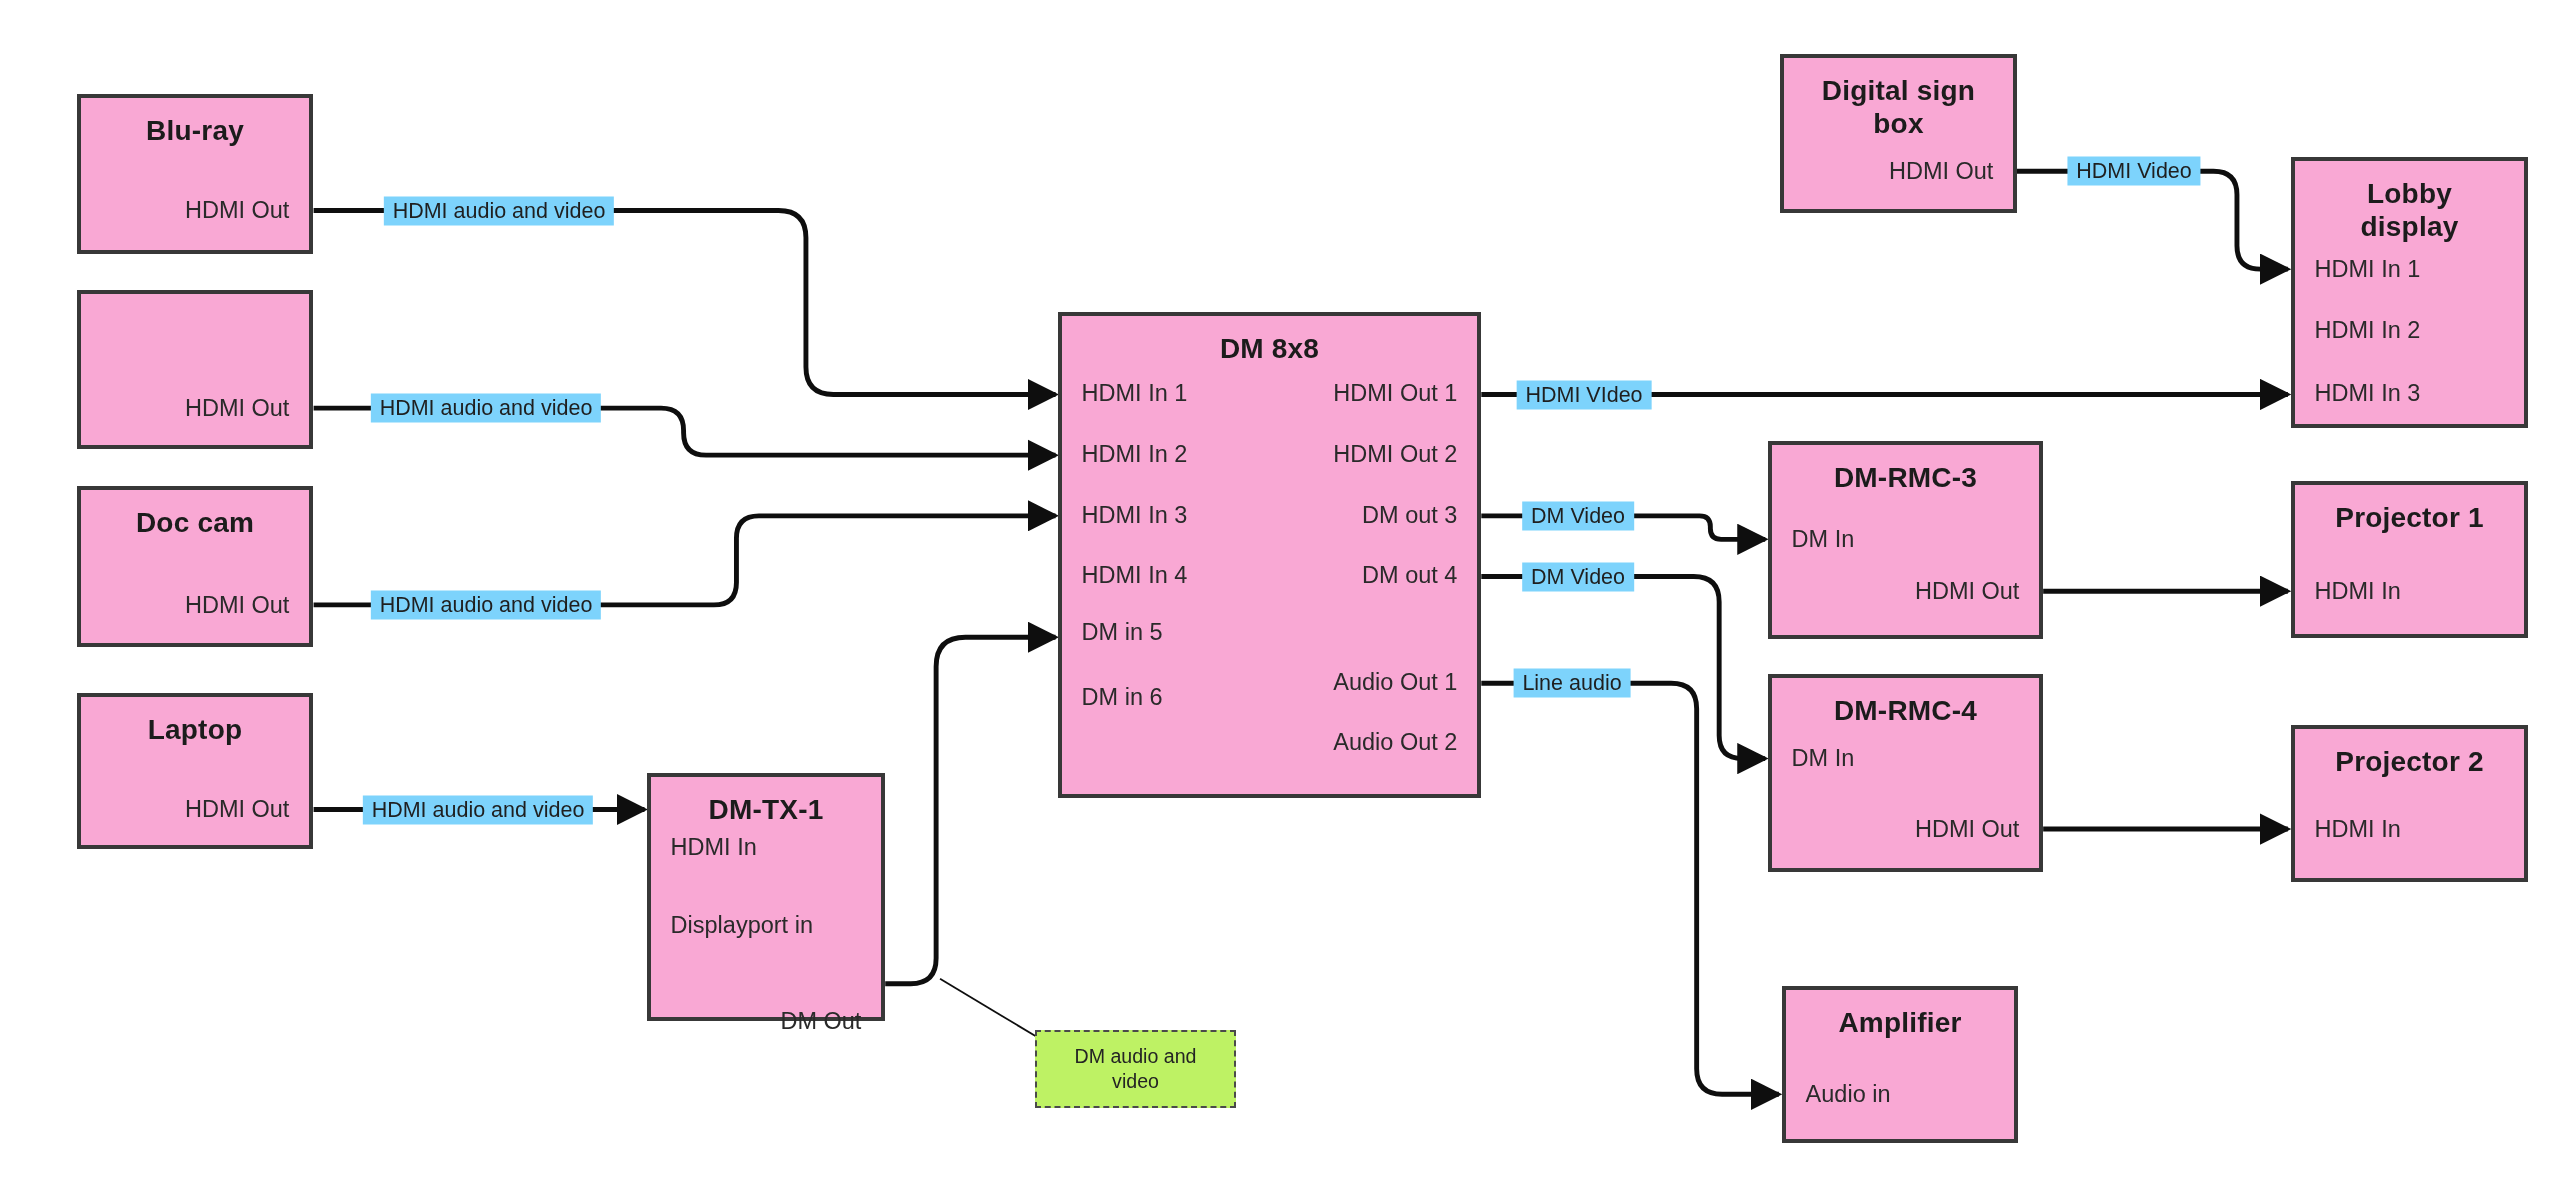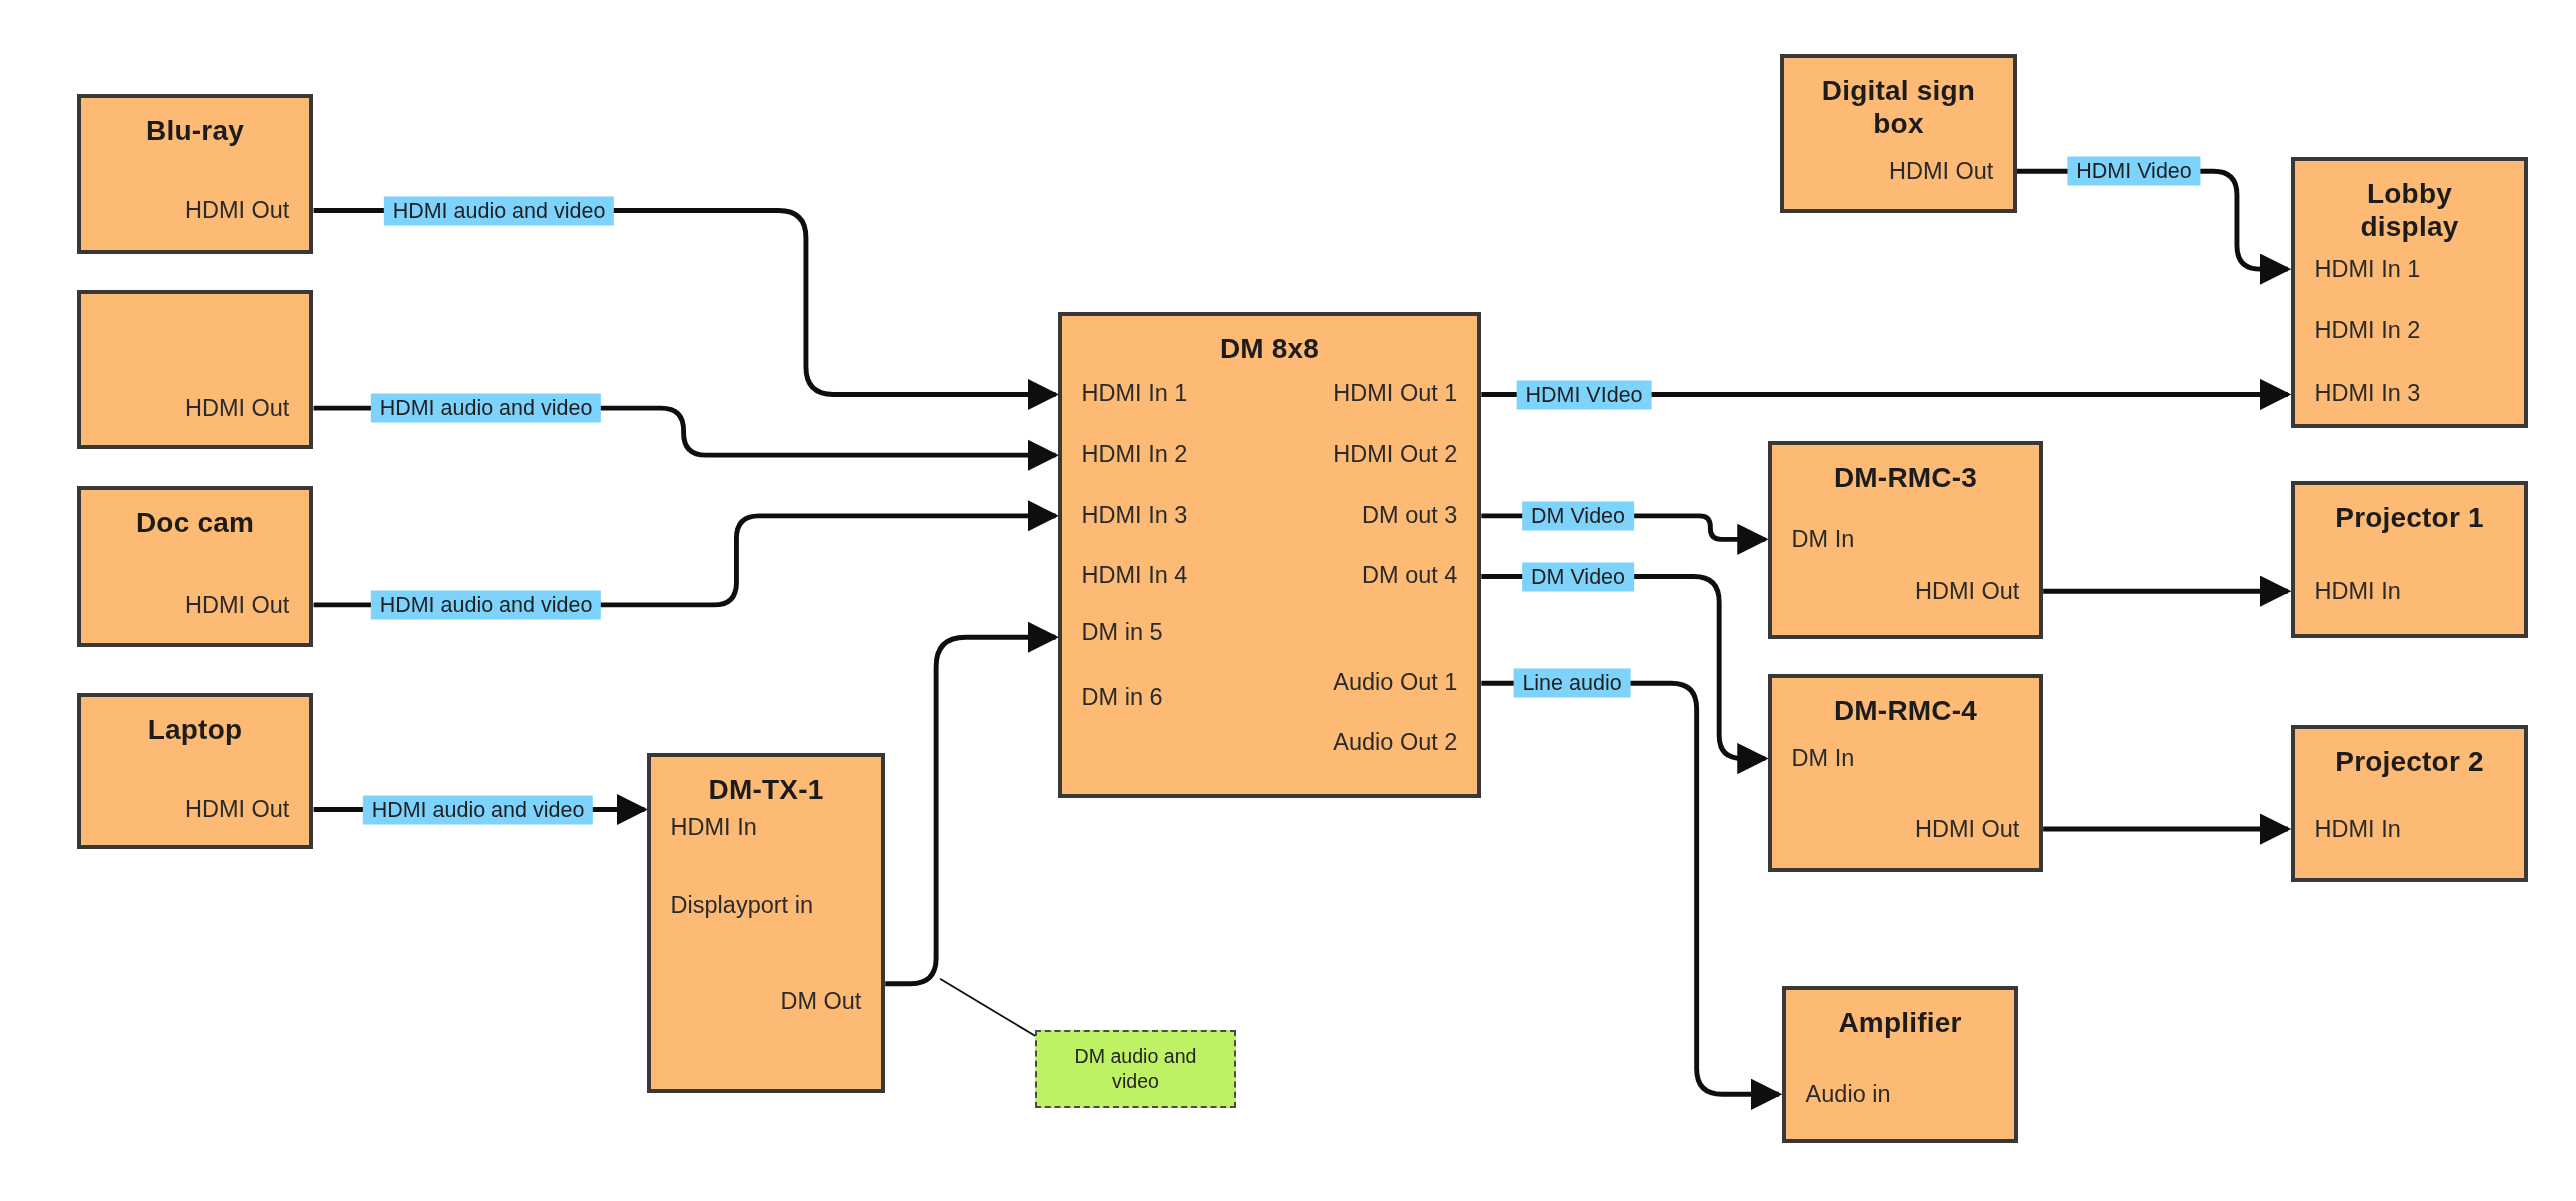--- a/index.html
+++ b/index.html
@@ -9,21 +9,21 @@
     height: 1201px;
     background: #ffffff;
     overflow: hidden;
     font-family: "Liberation Sans", sans-serif;
   }
   #wires { position: absolute; left: 0; top: 0; }
   .device-box {
     position: absolute;
     box-sizing: border-box;
     border: 4.9px solid #383838;
-    background: #fdba74;
+    background: #f9a8d4;
   }
   .box-title {
     position: absolute;
     top: 15.7px; left: 0; right: 0;
     text-align: center;
     font-weight: bold;
     font-size: 28px;
     line-height: 1.2;
     color: #1c1c1c;
     white-space: pre-line;
@@ -95,21 +95,21 @@
         <div class="port right" style="top: 114px;">HDMI Out</div>
       </div>
       <div class="device-box" style="left: 77px; top: 486px; width: 236px; height: 161px; border-color: rgb(56, 56, 56);">
         <div class="box-title">Doc cam</div>
         <div class="port right" style="top: 115px;">HDMI Out</div>
       </div>
       <div class="device-box" style="left: 77px; top: 693px; width: 236px; height: 156px; border-color: rgb(56, 56, 56);">
         <div class="box-title">Laptop</div>
         <div class="port right" style="top: 112px;">HDMI Out</div>
       </div>
-      <div class="device-box" style="left: 647px; top: 753px; width: 238px; height: 340px; border-color: rgb(56, 56, 56);">
+      <div class="device-box" style="left: 647px; top: 773px; width: 238px; height: 248px; border-color: rgb(56, 56, 56);">
         <div class="box-title">DM-TX-1</div>
         <div class="port left" style="top: 70px;">HDMI In</div>
         <div class="port left" style="top: 148px;">Displayport in</div>
         <div class="port right" style="top: 244px;">DM Out</div>
       </div>
       <div class="device-box" style="left: 1058px; top: 312px; width: 423px; height: 486px; border-color: rgb(56, 56, 56);">
         <div class="box-title">DM 8x8</div>
         <div class="port left" style="top: 77px;">HDMI In 1</div>
         <div class="port left" style="top: 138px;">HDMI In 2</div>
         <div class="port left" style="top: 199px;">HDMI In 3</div>

